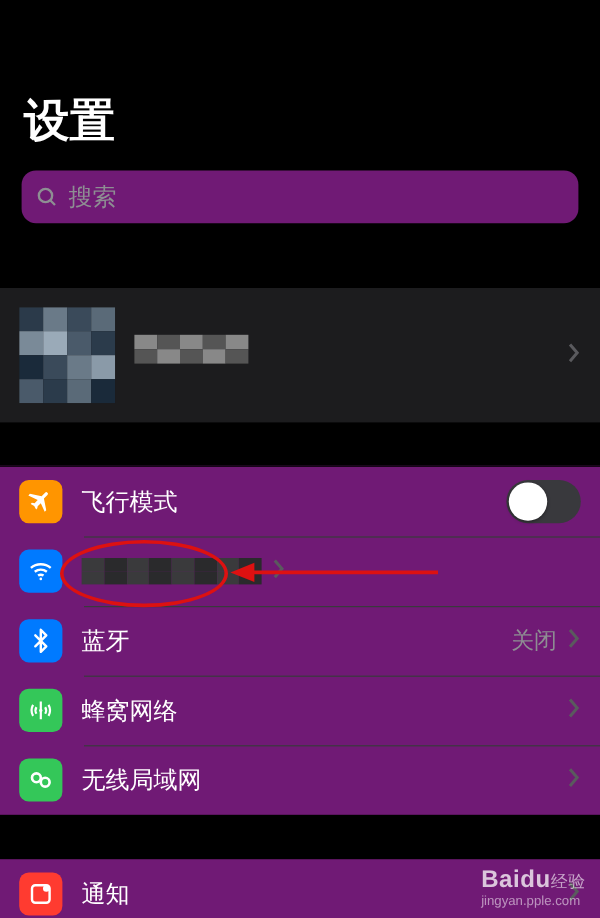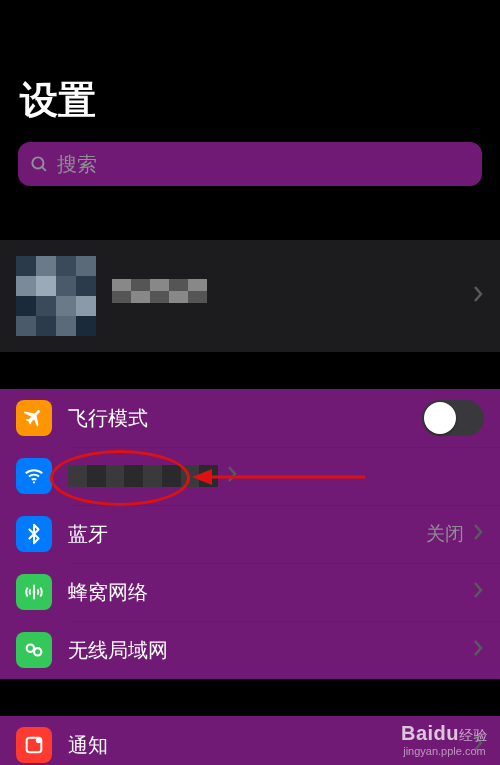--- a/index.html
+++ b/index.html
@@ -26,21 +26,21 @@
   .avatar .px div:nth-child(9){background:#1a2a3a}.avatar .px div:nth-child(10){background:#3a4a5a}.avatar .px div:nth-child(11){background:#6a7a88}.avatar .px div:nth-child(12){background:#8a9aa8}
   .avatar .px div:nth-child(13){background:#4a5a6a}.avatar .px div:nth-child(14){background:#2b3b4b}.avatar .px div:nth-child(15){background:#5a6a78}.avatar .px div:nth-child(16){background:#1a2a3a}
   .profile-text { flex:1; }
   .profile-name { height:24px; width:95px; display:grid; grid-template-columns:repeat(5,1fr); grid-template-rows:repeat(2,1fr); margin-bottom:10px;}
   .profile-name div:nth-child(odd){background:#888}.profile-name div:nth-child(even){background:#555}
   .profile-sub { color:#e7e7ea; font-size:16px; letter-spacing:0.2px; }
   .wifi-value-blur { width:150px; height:22px; display:grid; grid-template-columns:repeat(8,1fr); grid-template-rows:repeat(2,1fr); margin-right:8px;}
   .wifi-value-blur div:nth-child(odd){background:#3a3a3c}.wifi-value-blur div:nth-child(even){background:#2a2a2c}
   .annot-ellipse { position:absolute; border:3px solid #d11; border-radius:50%; pointer-events:none; }
   .annot-arrow { position:absolute; pointer-events:none; }
-  .watermark { position:absolute; right:12px; bottom:8px; text-align:center; color:rgba(255,255,255,.75); }
+  .watermark { position:absolute; right:12px; bottom:8px; text-align:left; color:rgba(255,255,255,.75); }
   .watermark .line1 { font-size:20px; font-weight:600; letter-spacing:.5px; }
   .watermark .line1 small{ font-size:14px; font-weight:400; opacity:.8;}
   .watermark .line2 { font-size:11px; opacity:.7; }
   .spacer { height: 36px; }
   .bg-orange{background:#ff9500}.bg-blue{background:#007aff}.bg-green{background:#34c759}.bg-red{background:#ff3b30}
 </style>
 </head>
 <body>
 
 <h1 class="page-title">设置</h1>

